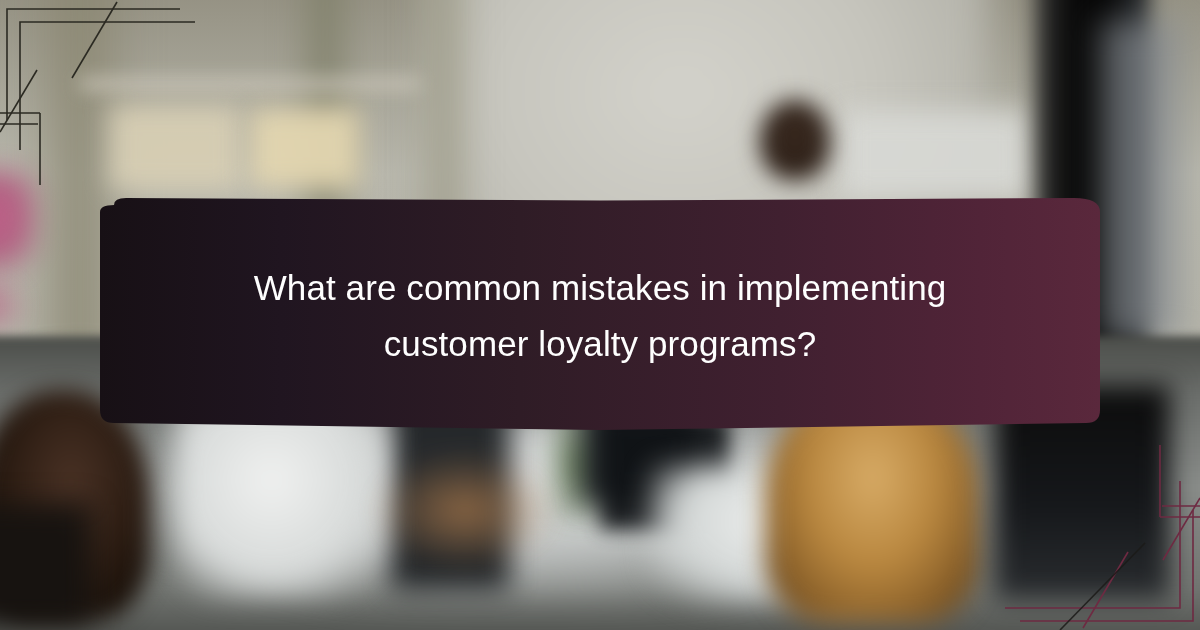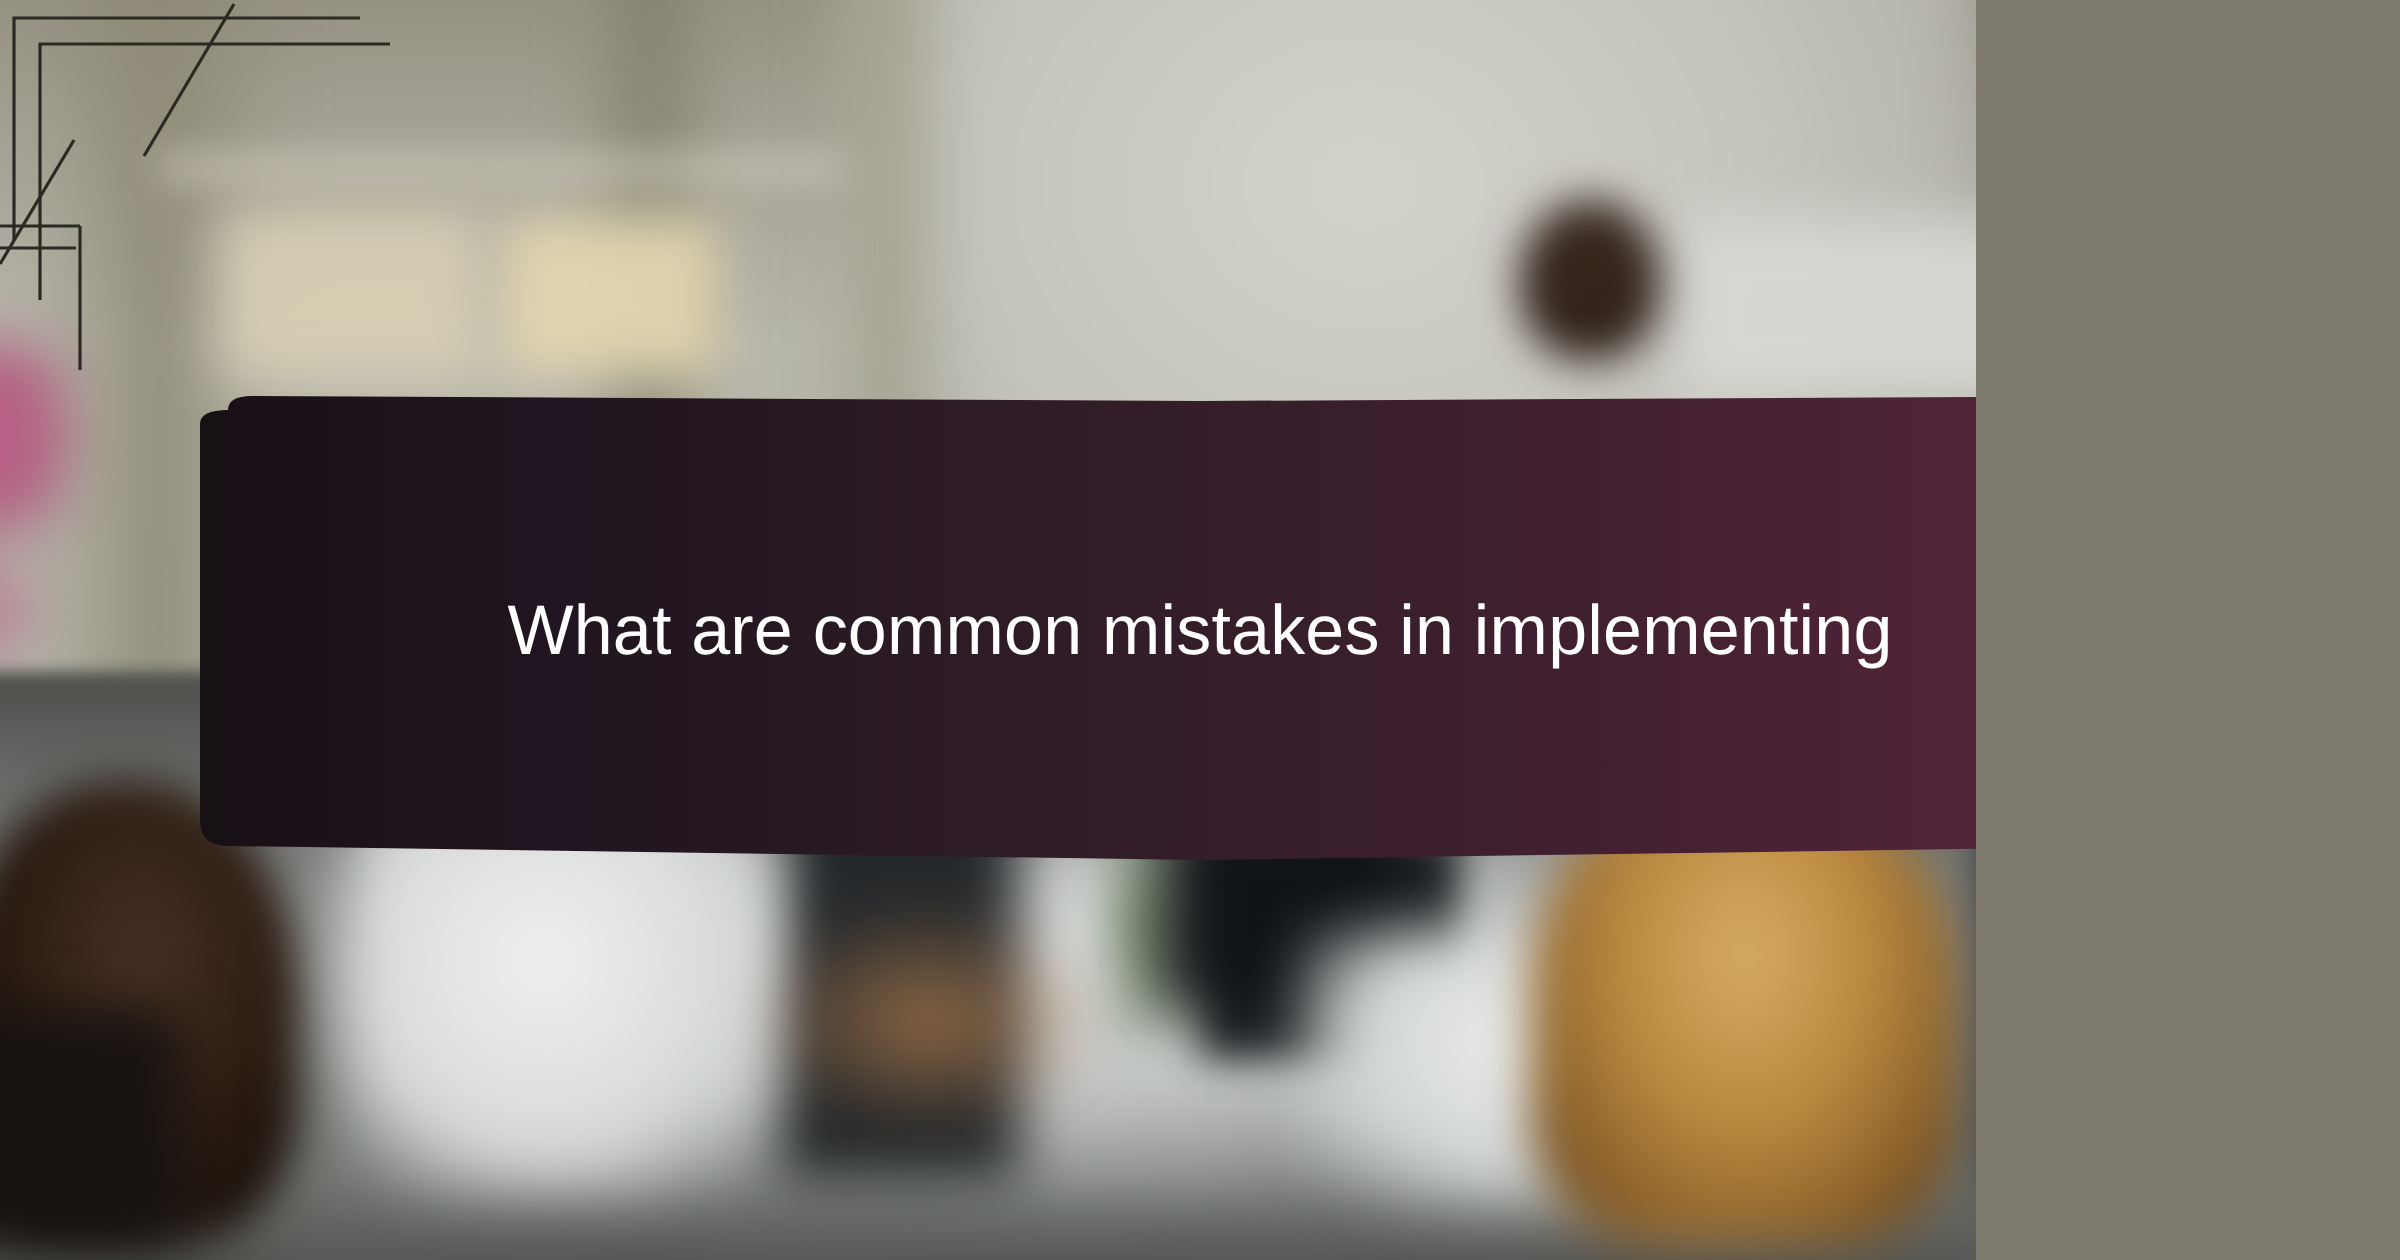--- a/index.html
+++ b/index.html
@@ -7,21 +7,21 @@
   html, body {
     width: 1200px;
     height: 630px;
     overflow: hidden;
     background: #7d7a6d;
     font-family: "Liberation Sans", sans-serif;
   }
 
   #stage {
     position: relative;
-    width: 988px;
+    width: 1200px;
     height: 630px;
     overflow: hidden;
     padding-left: 44px;
   }
 
   
   .photo {
     position: absolute;
     inset: -40px;
     overflow: hidden;
@@ -283,16 +283,17 @@
                L1000,212
                Q1000,225 986,225
                L500,232 L14,225
                Q0,225 0,212
                L0,14
                Q0,7 14,7 Z"></path>
     </svg>
 
     <div class="card-text">
       <div class="line">What are common mistakes in implementing</div>
+      <div class="line">customer loyalty programs?</div>
     </div>
   </div>
 
 </div>
 
 </body></html>

